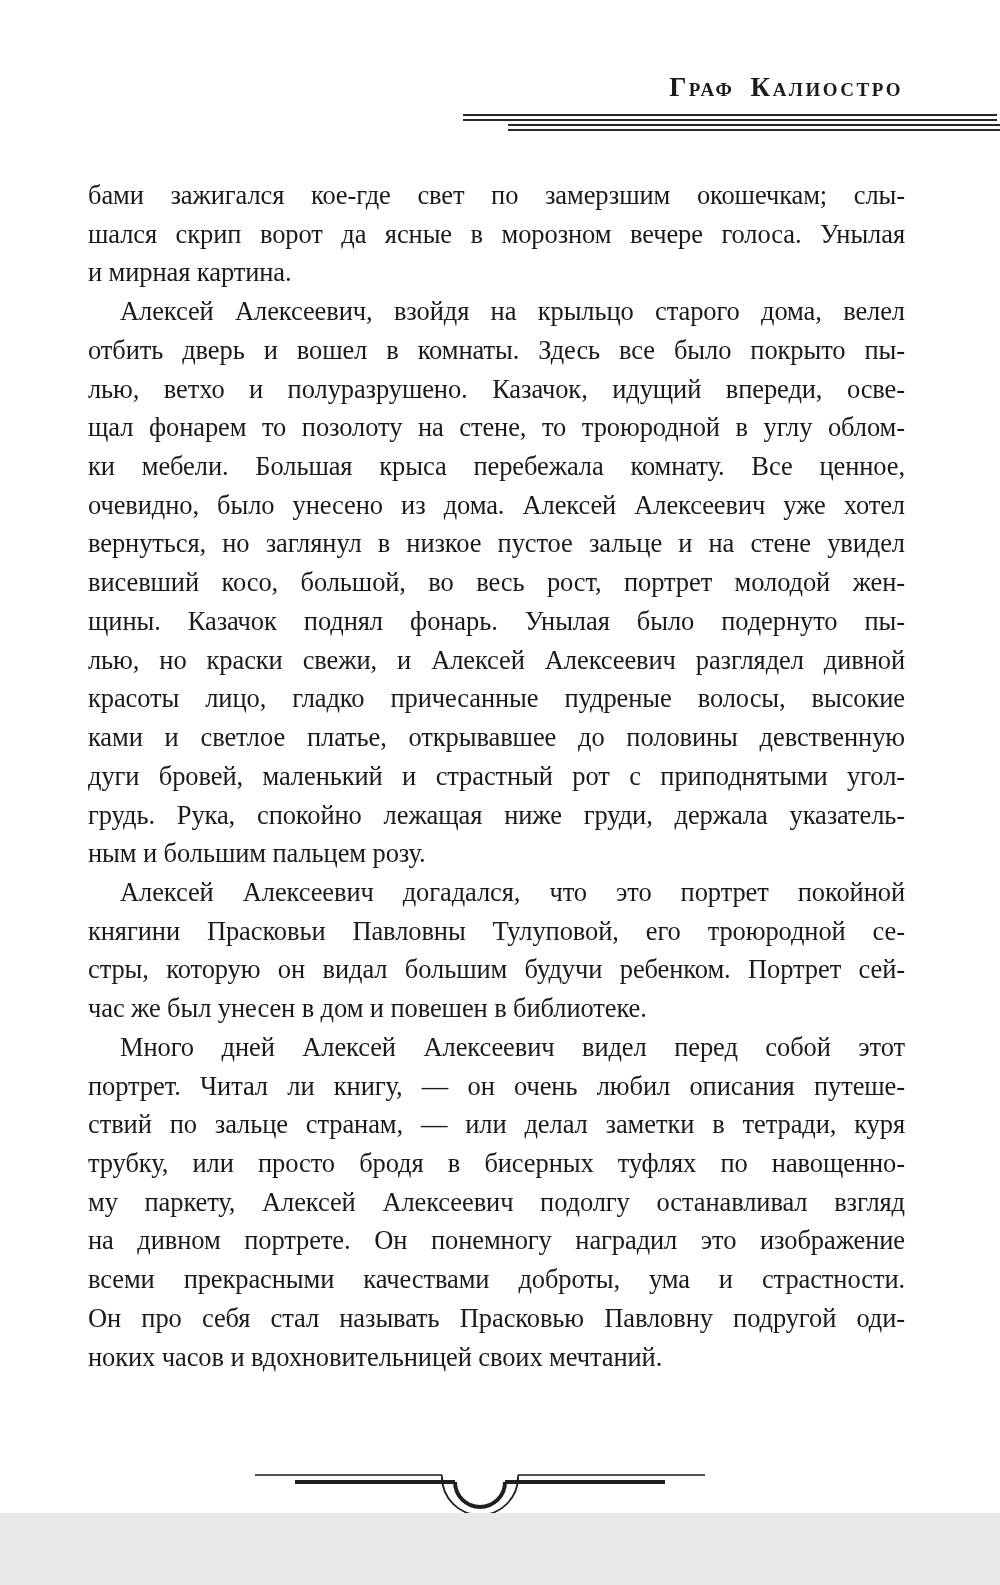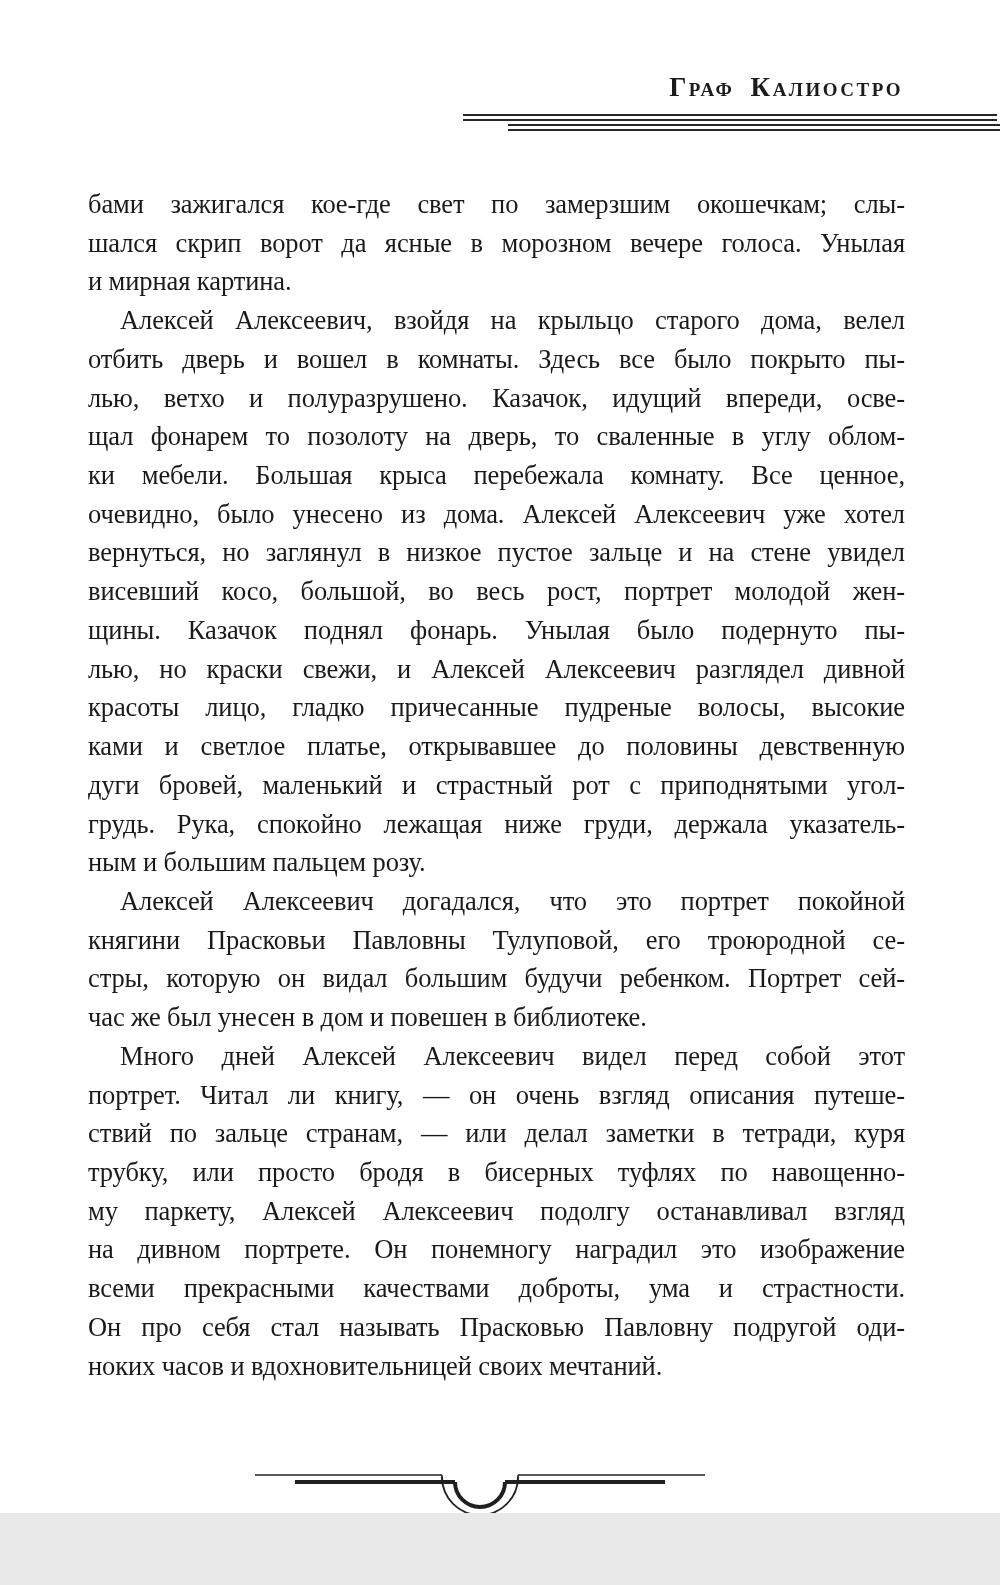--- a/index.html
+++ b/index.html
@@ -46,21 +46,21 @@
   .rule-bottom {
     left: 508px;
     right: 0px;
     top: 124px;
   }
 
   
   .text-block {
     position: absolute;
     left: 88px;
-    top: 185px;
+    top: 176px;
     width: 817px;
   }
   .line {
     font-size: 26.5px;
     line-height: 38.72px;
     height: 38.72px;
     letter-spacing: -0.1px;
     text-align: justify;
     text-align-last: justify;
     white-space: normal;
@@ -102,38 +102,38 @@
   <div class="rule rule-top"></div>
   <div class="rule rule-bottom"></div>
 
   <main class="text-block" id="text-block">
       <div class="line">бами зажигался кое-где свет по замерзшим окошечкам; слы-</div>
       <div class="line">шался скрип ворот да ясные в морозном вечере голоса. Унылая</div>
       <div class="line last">и мирная картина.</div>
       <div class="line indent">Алексей Алексеевич, взойдя на крыльцо старого дома, велел</div>
       <div class="line">отбить дверь и вошел в комнаты. Здесь все было покрыто пы-</div>
       <div class="line">лью, ветхо и полуразрушено. Казачок, идущий впереди, осве-</div>
-      <div class="line">щал фонарем то позолоту на дверь, то сваленные в углу облом-</div>
+      <div class="line">щал фонарем то позолоту на стене, то троюродной в углу облом-</div>
       <div class="line">ки мебели. Большая крыса перебежала комнату. Все ценное,</div>
       <div class="line">очевидно, было унесено из дома. Алексей Алексеевич уже хотел</div>
       <div class="line">вернуться, но заглянул в низкое пустое зальце и на стене увидел</div>
       <div class="line">висевший косо, большой, во весь рост, портрет молодой жен-</div>
       <div class="line">щины. Казачок поднял фонарь. Унылая было подернуто пы-</div>
       <div class="line">лью, но краски свежи, и Алексей Алексеевич разглядел дивной</div>
       <div class="line">красоты лицо, гладко причесанные пудреные волосы, высокие</div>
       <div class="line">ками и светлое платье, открывавшее до половины девственную</div>
       <div class="line">дуги бровей, маленький и страстный рот с приподнятыми угол-</div>
       <div class="line">грудь. Рука, спокойно лежащая ниже груди, держала указатель-</div>
       <div class="line last">ным и большим пальцем розу.</div>
       <div class="line indent">Алексей Алексеевич догадался, что это портрет покойной</div>
       <div class="line">княгини Прасковьи Павловны Тулуповой, его троюродной се-</div>
       <div class="line">стры, которую он видал большим будучи ребенком. Портрет сей-</div>
       <div class="line last">час же был унесен в дом и повешен в библиотеке.</div>
       <div class="line indent">Много дней Алексей Алексеевич видел перед собой этот</div>
-      <div class="line">портрет. Читал ли книгу, — он очень взгляд описания путеше-</div>
+      <div class="line">портрет. Читал ли книгу, — он очень любил описания путеше-</div>
       <div class="line">ствий по зальце странам, — или делал заметки в тетради, куря</div>
       <div class="line">трубку, или просто бродя в бисерных туфлях по навощенно-</div>
       <div class="line">му паркету, Алексей Алексеевич подолгу останавливал взгляд</div>
       <div class="line">на дивном портрете. Он понемногу наградил это изображение</div>
       <div class="line">всеми прекрасными качествами доброты, ума и страстности.</div>
       <div class="line">Он про себя стал называть Прасковью Павловну подругой оди-</div>
       <div class="line last">ноких часов и вдохновительницей своих мечтаний.</div>
     </main>
 
 

